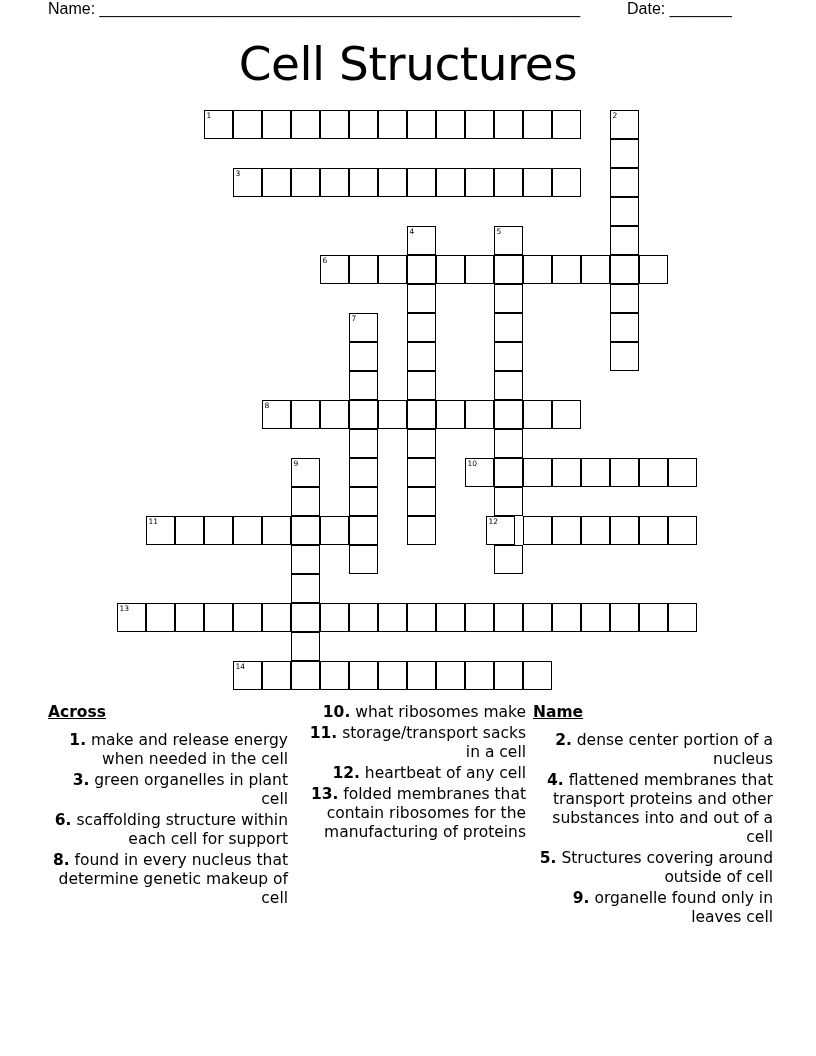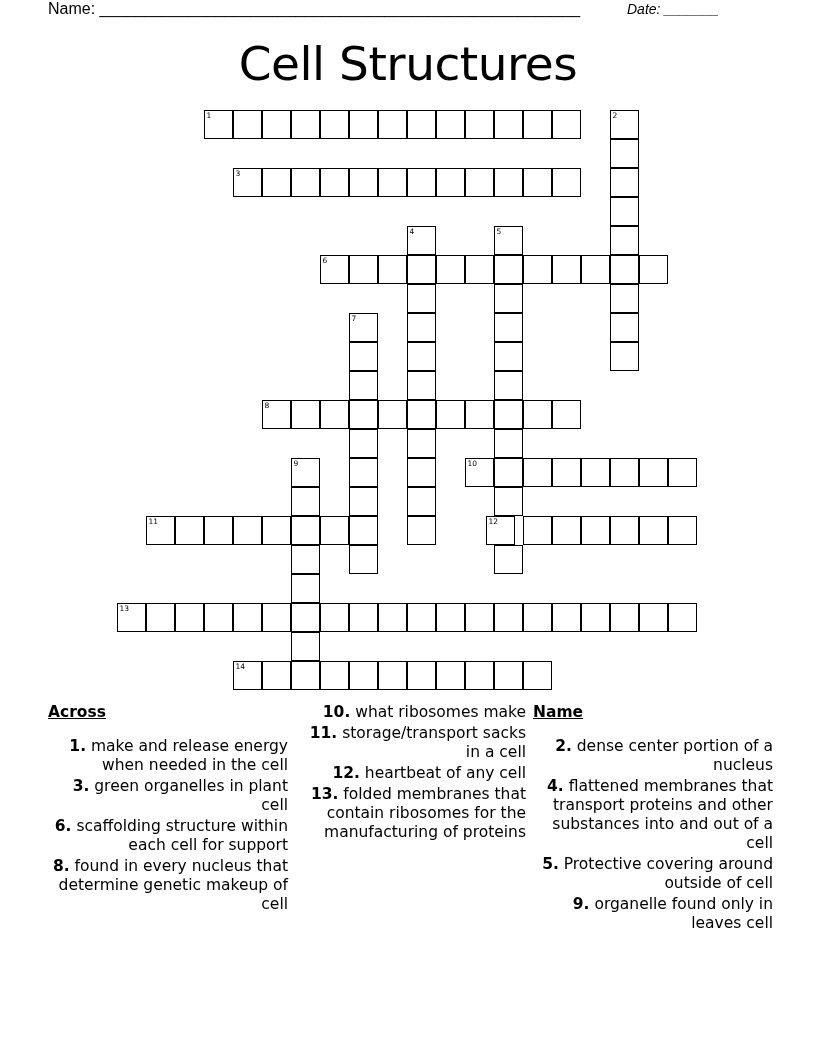--- a/index.html
+++ b/index.html
@@ -1,25 +1,25 @@
 <!DOCTYPE html>
 <html><head>
 <meta charset="utf-8">
 <style>
   html, body { margin:0; padding:0; background:#ffffff; }
   body { width:816px; height:1056px; position:relative; overflow:hidden; color:#000; }
   .header-line { position:absolute; top:0; left:48px; font-family:"Liberation Sans", sans-serif; font-size:16px; line-height:18px; }
-  .header-date { position:absolute; top:0; left:627px; font-family:"Liberation Sans", sans-serif; font-size:14px; line-height:18px;font-style:italic; }
+  .header-date { position:absolute; top:0; left:627px; font-family:"Liberation Sans", sans-serif; font-size:16px; line-height:18px; }
   .title { position:absolute; top:34px; left:0; width:816px; text-align:center; font-family:"DejaVu Sans", sans-serif; font-size:47px; line-height:60px; letter-spacing:-0.5px; }
   .grid { position:absolute; left:0; top:0; width:816px; height:700px; }
   .cell { position:absolute; width:29px; height:29px; box-sizing:border-box; border:1.5px solid #000; background:#fff; margin-left:-0.5px; margin-top:-0.5px; }
   .cell .num { position:absolute; top:1px; left:2px; font-family:"DejaVu Sans", sans-serif; font-size:7.5px; line-height:8px; }
   .clues { position:absolute; top:703px; font-family:"DejaVu Sans", sans-serif; font-size:15.5px; line-height:19px; }
   .clue-col { position:absolute; }
-  .clue-heading { font-weight:bold; text-decoration:underline; margin-bottom:15px; }
+  .clue-heading { font-weight:bold; text-decoration:underline; margin-bottom:9px; }
   .clue { margin-bottom:2px;text-align:right; }
   .clue .n { font-weight:bold; }
 </style>
 </head>
 <body>
 
 <div class="header-line">
   <span>Name:</span>
   <span>______________________________________________________</span>
 </div>
@@ -211,16 +211,16 @@
   <div class="clue-col" style="left:291px; width:235px;">
     <div class="clue"><span class="n">10.</span> <span>what ribosomes make</span></div>
     <div class="clue"><span class="n">11.</span> <span>storage/transport sacks in a cell</span></div>
     <div class="clue"><span class="n">12.</span> <span>heartbeat of any cell</span></div>
     <div class="clue"><span class="n">13.</span> <span>folded membranes that contain ribosomes for the manufacturing of proteins</span></div>
   </div>
   <div class="clue-col" style="left:533px; width:240px;">
     <div class="clue-heading">Name</div>
     <div class="clue"><span class="n">2.</span> <span>dense center portion of a nucleus</span></div>
     <div class="clue"><span class="n">4.</span> <span>flattened membranes that transport proteins and other substances into and out of a cell</span></div>
-    <div class="clue"><span class="n">5.</span> <span>Protective covering around outside of cell</span></div>
+    <div class="clue"><span class="n">5.</span> <span>Structures covering around outside of cell</span></div>
     <div class="clue"><span class="n">9.</span> <span>organelle found only in leaves cell</span></div>
   </div>
 </div>
 
 </body></html>

